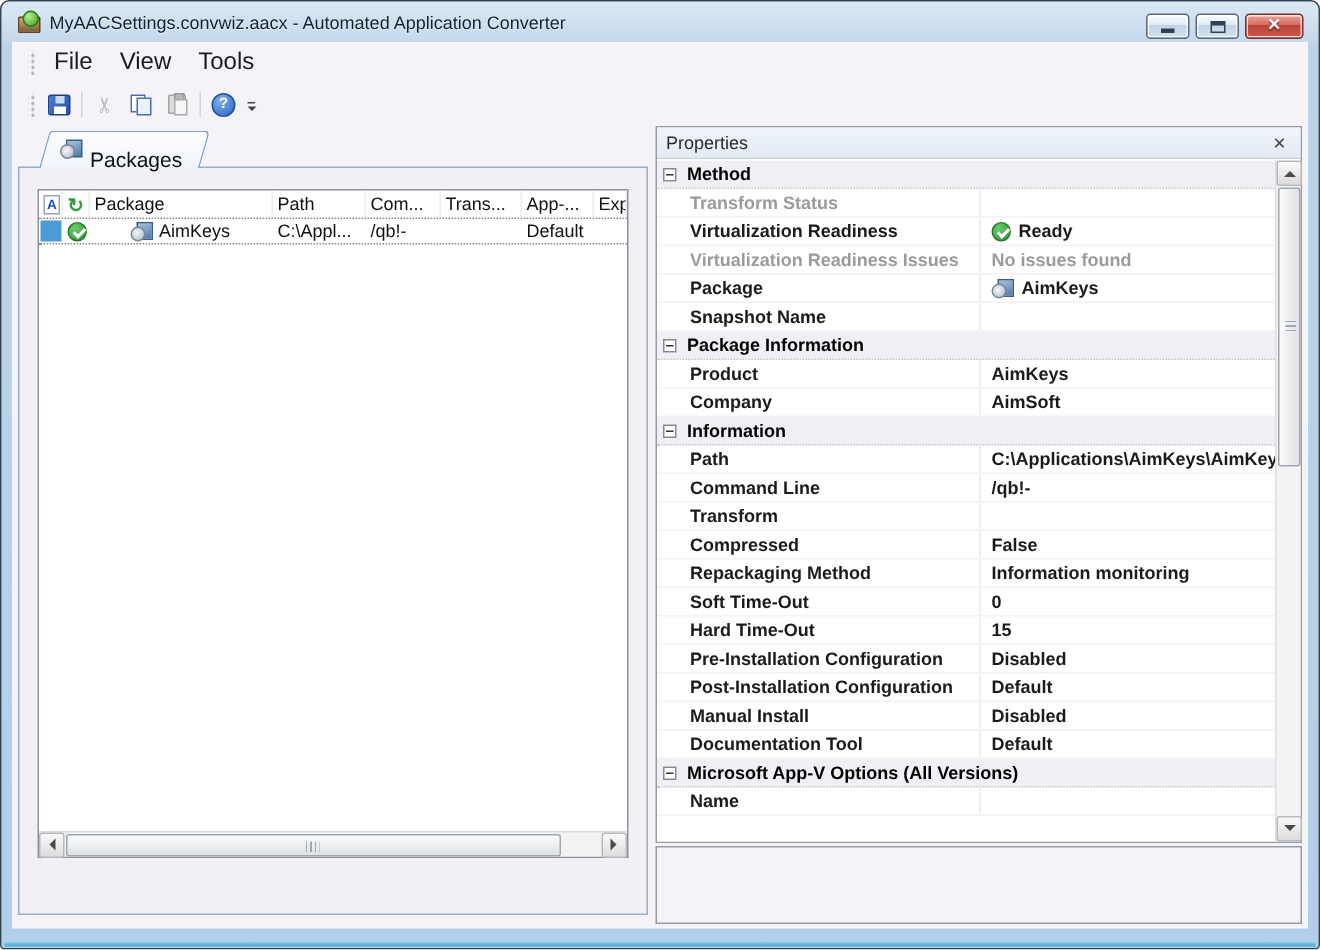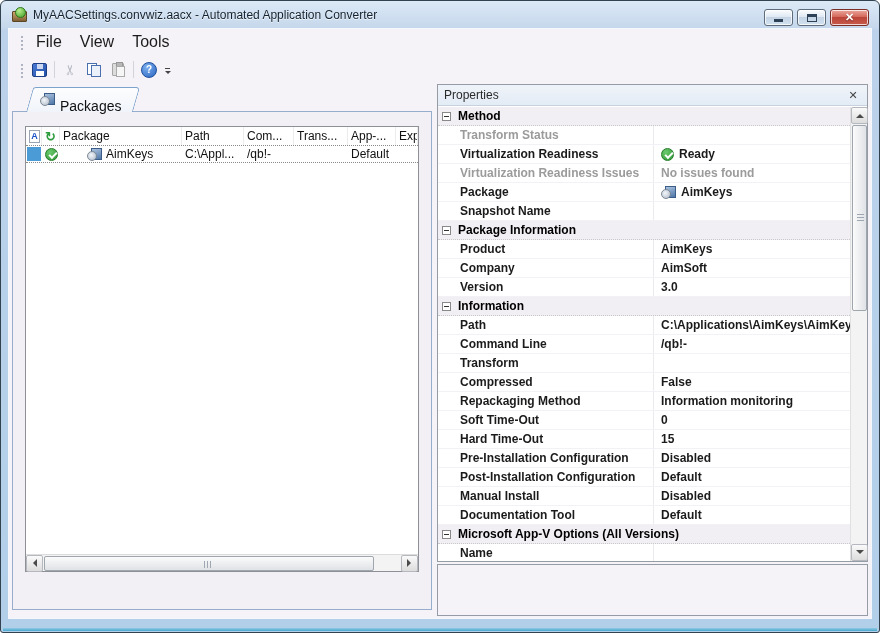--- a/index.html
+++ b/index.html
@@ -320,26 +320,20 @@
                 <div class="prop-value">
                   <span>AimKeys</span>
                 </div>
               </div>
               <div class="prop-row">
                 <div class="prop-label">Company</div>
                 <div class="prop-value">
                   <span>AimSoft</span>
                 </div>
               </div>
-              <div class="prop-row">
-                <div class="prop-label">Version</div>
-                <div class="prop-value">
-                  <span>3.0</span>
-                </div>
-              </div>
               <div class="prop-section">
                 <span class="minus-box"></span>
                 <span class="sec-label">Information</span>
               </div>
               <div class="prop-row">
                 <div class="prop-label">Path</div>
                 <div class="prop-value">
                   <span>C:\Applications\AimKeys\AimKeys.m</span>
                 </div>
               </div>

